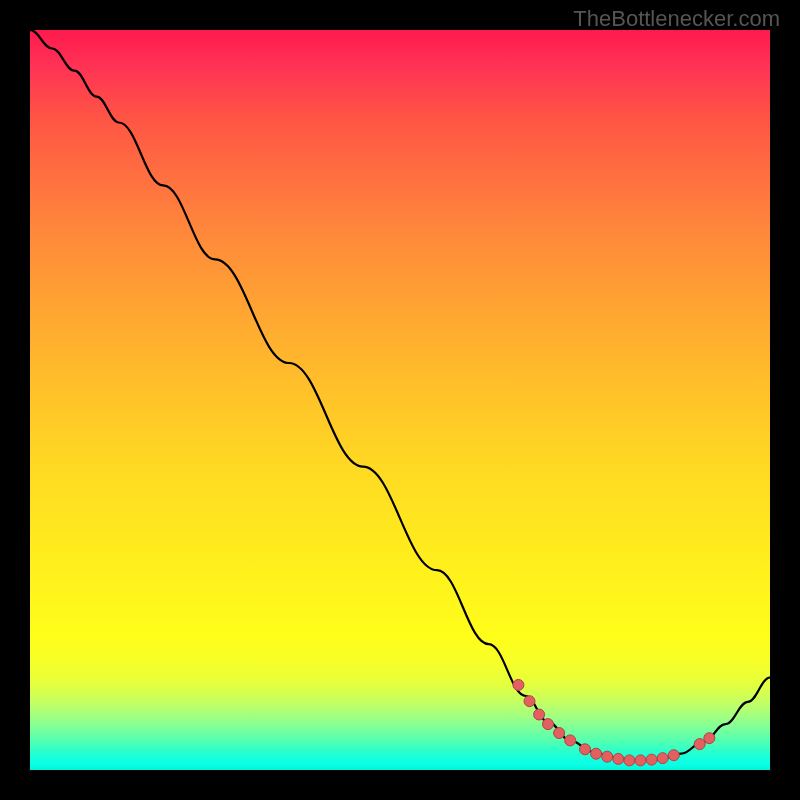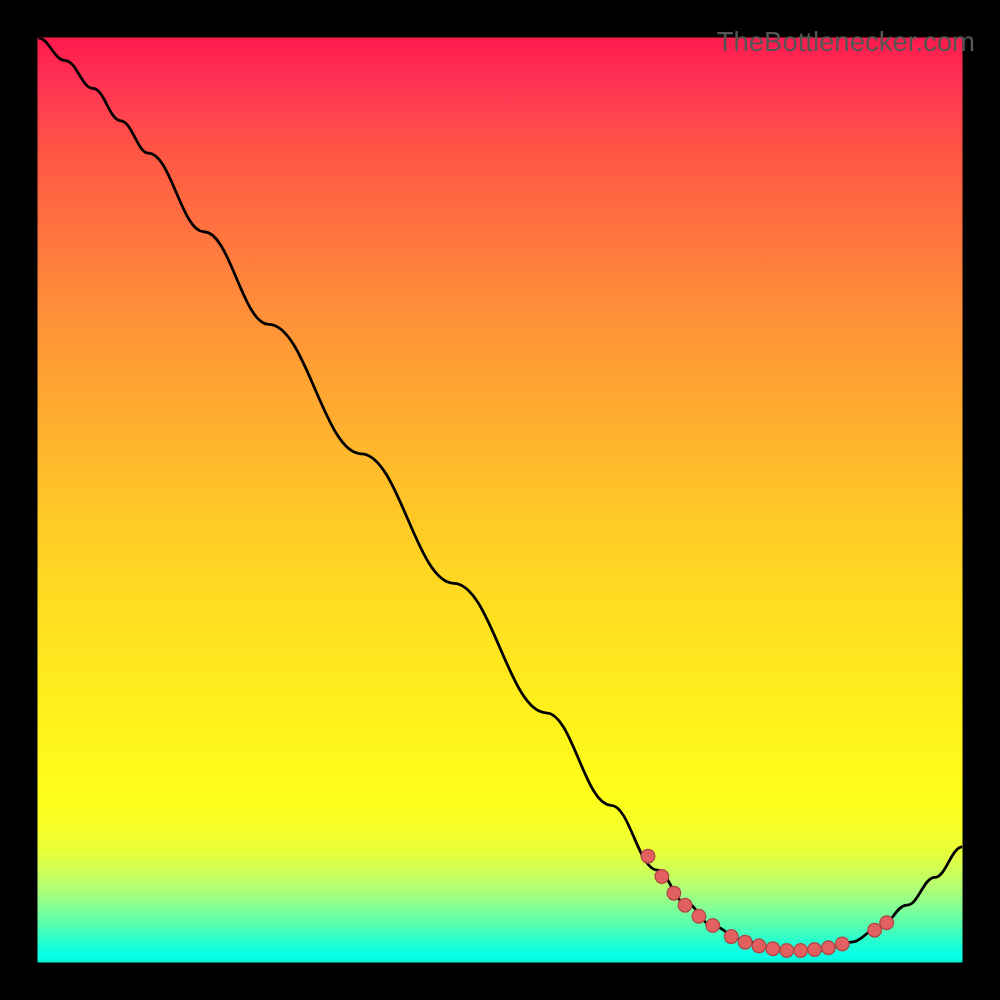--- a/index.html
+++ b/index.html
@@ -9,21 +9,21 @@
     }
     body {
       width: 800px;
       height: 800px;
       background: #000;
       position: relative;
       font-family: Arial, sans-serif;
     }
     .watermark {
       position: absolute;
-      top: 21px;
+      top: 6px;
       right: 20px;
       color: #555;
       font-size: 22px;
       z-index: 10;
     }
     .chart-container {
       position: absolute;
       top: 30px;
       left: 30px;
       width: 740px;

